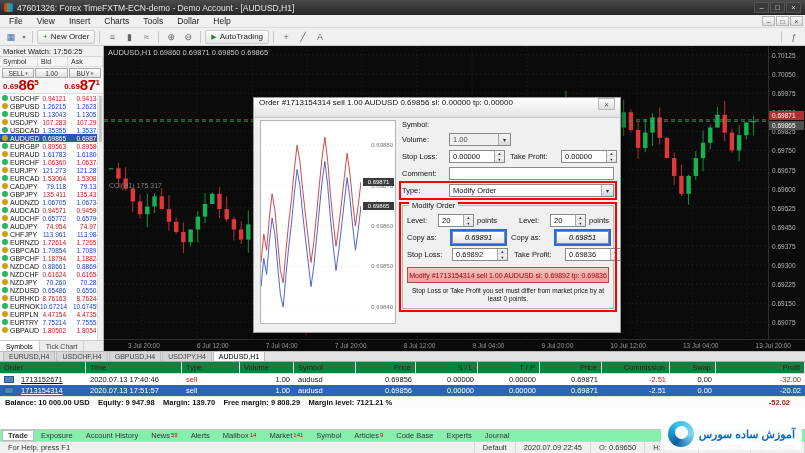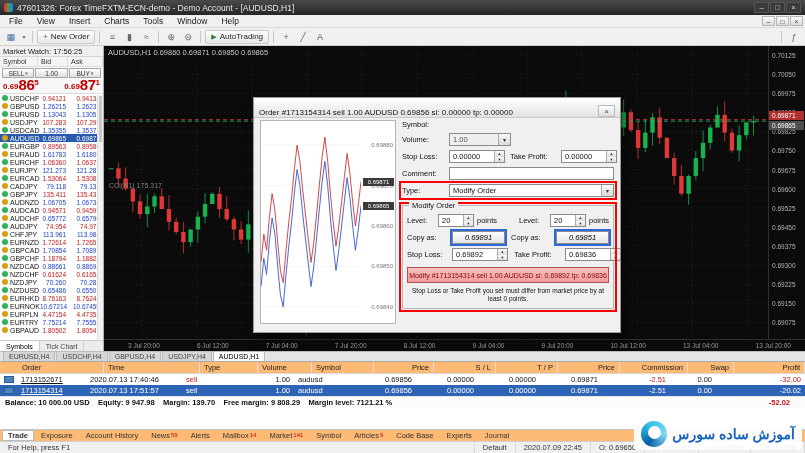--- a/index.html
+++ b/index.html
@@ -77,49 +77,49 @@
   .chart-info { position:absolute; left:4px; top:2px; color:#c9c9c9; font-size:7.5px; }
   .chart-note { position:absolute; left:5px; top:136px; color:#7f7f7f; font-size:7px; }
 
   
   .chart-tabs { height:10px; background:#e4e4e4; border-top:1px solid #bbb; display:flex; align-items:flex-end; padding-left:3px; font-size:7px; gap:1px; flex:none; }
   .ctab { padding:0 5px; height:10px; display:flex; align-items:center; background:#d6d6d6; border:1px solid #bdbdbd; border-bottom:none; color:#444; }
   .ctab.active { background:#fafafa; color:#000; }
 
   
   .orders-panel { height:68px; background:#fff; border-top:1px solid #aaa; font-size:7.5px; display:flex; flex-direction:column; flex:none; }
-  .orders-header { display:grid; grid-template-columns:86px 96px 58px 54px 62px 60px 62px 62px 62px 68px 46px 1fr; height:12px; background:#fdba74; border-bottom:1px solid #d8d8d8; align-items:stretch; color:#222; flex:none;padding-left:18px; }
+  .orders-header { display:grid; grid-template-columns:86px 96px 58px 54px 62px 60px 62px 62px 62px 68px 46px 1fr; height:12px; background:#15803d; border-bottom:1px solid #d8d8d8; align-items:stretch; color:#222; flex:none; }
   .orders-header span { padding:0 4px; border-right:1px solid #e0e0e0; display:flex; align-items:center; }
   .orders-header span.num-col { justify-content:flex-end; }
   .order-row { display:grid; grid-template-columns:86px 96px 58px 54px 62px 60px 62px 62px 62px 68px 46px 1fr; height:11px; align-items:center; }
   .order-row span { padding:0 4px; white-space:nowrap; overflow:hidden; }
   .order-row .r { text-align:right; }
   .order-row .type-sell { color:#c01818; }
   .order-row .neg { color:#c01818; }
   .order-row.selected { background:#2e64b5; }
   .order-row.selected span { color:#fff; }
   .ticket { display:flex; align-items:center; gap:3px;text-decoration:underline; }
   .tick-ico { width:7px; height:7px; background:#4f81bd; border:1px solid #2c5a92; flex:none; }
   .balance-row { display:flex; align-items:center; height:12px; font-weight:bold; border-top:1px solid #e5e5e5; padding:0 5px; background:#fbfbfb; flex:none; }
   .bal-profit { margin-left:auto; color:#c01818; padding-right:10px; }
 
   
-  .bottom-tabs { height:12px; background:#fdba74; border-top:1px solid #c5c5c5; display:flex; align-items:center; padding-left:2px; font-size:7.5px; gap:1px; flex:none; }
+  .bottom-tabs { height:12px; background:#86efac; border-top:1px solid #c5c5c5; display:flex; align-items:center; padding-left:2px; font-size:7.5px; gap:1px; flex:none; }
   .btab { padding:0 5px; height:11px; display:flex; align-items:center; gap:1px; color:#333; border:1px solid transparent; }
   .btab.active { background:#fff; border-color:#bbb; font-weight:bold; }
   .badge { color:#d00000; font-size:6px; align-self:flex-start; line-height:9px; }
 
   
   .statusbar { height:12px; background:#f0f0f0; border-top:1px solid #cfcfcf; display:flex; align-items:stretch; font-size:7.5px; color:#333; flex:none; }
   .sb-seg { padding:0 8px; display:flex; align-items:center; border-right:1px solid #d8d8d8; white-space:nowrap; }
   .sb-help { flex:1; }
 
   
   .dialog { position:absolute; left:253px; top:51px; width:368px; height:236px; background:#f0f0f0; border:1px solid #9a9a9a; box-shadow:3px 4px 10px rgba(0,0,0,.5); z-index:50; font-size:8px; }
-  .dlg-title { height:20px; background:linear-gradient(#ffffff,#e3e3e3); border-bottom:1px solid #c9c9c9; display:flex; align-items:flex-end; padding:0 5px; font-size:8px; color:#111; }
+  .dlg-title { height:20px; background:linear-gradient(#ffffff,#e3e3e3); border-bottom:1px solid #c9c9c9; display:flex; align-items:flex-start; padding:0 5px; font-size:8px; color:#111; }
   .dlg-close { margin-left:auto; width:17px; height:12px; display:flex; align-items:center; justify-content:center; font-size:8px; color:#444; border:1px solid #bbb; background:linear-gradient(#fff,#ddd); }
   .tick-chart { position:absolute; left:6px; top:22px; width:136px; bottom:8px; background:#fff; border:1px solid #b5b5b5; }
   .tick-chart svg { position:absolute; left:0; top:0; width:calc(100% - 34px); height:100%; }
   .tc-label { position:absolute; right:2px; font-size:6px; color:#777; transform:translateY(-50%); }
   .tc-box { position:absolute; right:1px; width:31px; height:8px; background:#3a3a3a; color:#fff; font-size:6px; display:flex; align-items:center; justify-content:center; transform:translateY(-50%); }
   .dlg-form { position:absolute; left:148px; right:6px; top:22px; bottom:6px; }
   .f-row { display:flex; align-items:center; margin-bottom:4px; gap:3px; }
   .f-label { width:44px; flex:none; font-size:7.5px; color:#111; }
   .f-label.l2 { width:48px; margin-left:2px; }
   .combo { flex:1; height:13px; border:1px solid #8a8a8a; background:#fff; display:flex; align-items:center; font-size:7.5px; min-width:0; }
@@ -142,21 +142,21 @@
   .gl.w30 { width:28px; } .gl.w42 { width:42px; } .gl.w48 { width:48px; }
   .sp { flex:1; }
   .copy-btn { width:56px; height:13px; border:1px solid #8a8a8a; background:linear-gradient(#fff,#e4e4e4); font-size:7.5px; color:#000; font-family:inherit; }
   .modify-btn { width:100%; height:16px; border:1px solid #b05050; background:linear-gradient(#f8c2c2,#ef9d9d); color:#8b0000; font-size:7px; margin:2px 0 4px; font-family:inherit; }
   .warning { font-size:6.5px; text-align:center; color:#111; line-height:1.3; }
 
   
   .watermark { position:absolute; right:3px; bottom:3px; display:flex; align-items:center; gap:5px; background:rgba(255,255,255,.93); border-radius:4px; padding:3px 7px; z-index:60; }
   .wm-logo { width:26px; height:26px; border-radius:50%; background:conic-gradient(from 210deg,#0b5fa4,#2fc1e8,#7fd8f0,#0b5fa4); position:relative; flex:none; }
   .wm-logo::after { content:""; position:absolute; left:7px; top:5px; width:13px; height:13px; background:#fff; border-radius:50%; }
-  .wm-text { color:#1565c0; font-weight:bold; font-size:14px; direction:rtl; white-space:nowrap;text-align:right; }
+  .wm-text { color:#1565c0; font-weight:bold; font-size:11px; direction:rtl; white-space:nowrap;text-align:right; }
 </style>
 </head>
 <body>
 
 <div class="app">
 
   <div class="titlebar">
     <span class="app-icon"></span>
     <span class="title-text">47601326: Forex TimeFXTM-ECN-demo - Demo Account - [AUDUSD,H1]</span>
     <span class="win-controls">
@@ -166,21 +166,21 @@
     </span>
   </div>
 
   <div class="menubar">
     <span id="menu-items" style="display:flex">
         <span class="menu-item">File</span>
         <span class="menu-item">View</span>
         <span class="menu-item">Insert</span>
         <span class="menu-item">Charts</span>
         <span class="menu-item">Tools</span>
-        <span class="menu-item">Window</span>
+        <span class="menu-item">Dollar</span>
         <span class="menu-item">Help</span>
       </span>
     <span class="child-controls">
       <span class="child-btn">–</span>
       <span class="child-btn">□</span>
       <span class="child-btn">×</span>
     </span>
   </div>
 
   <div class="toolbar">

